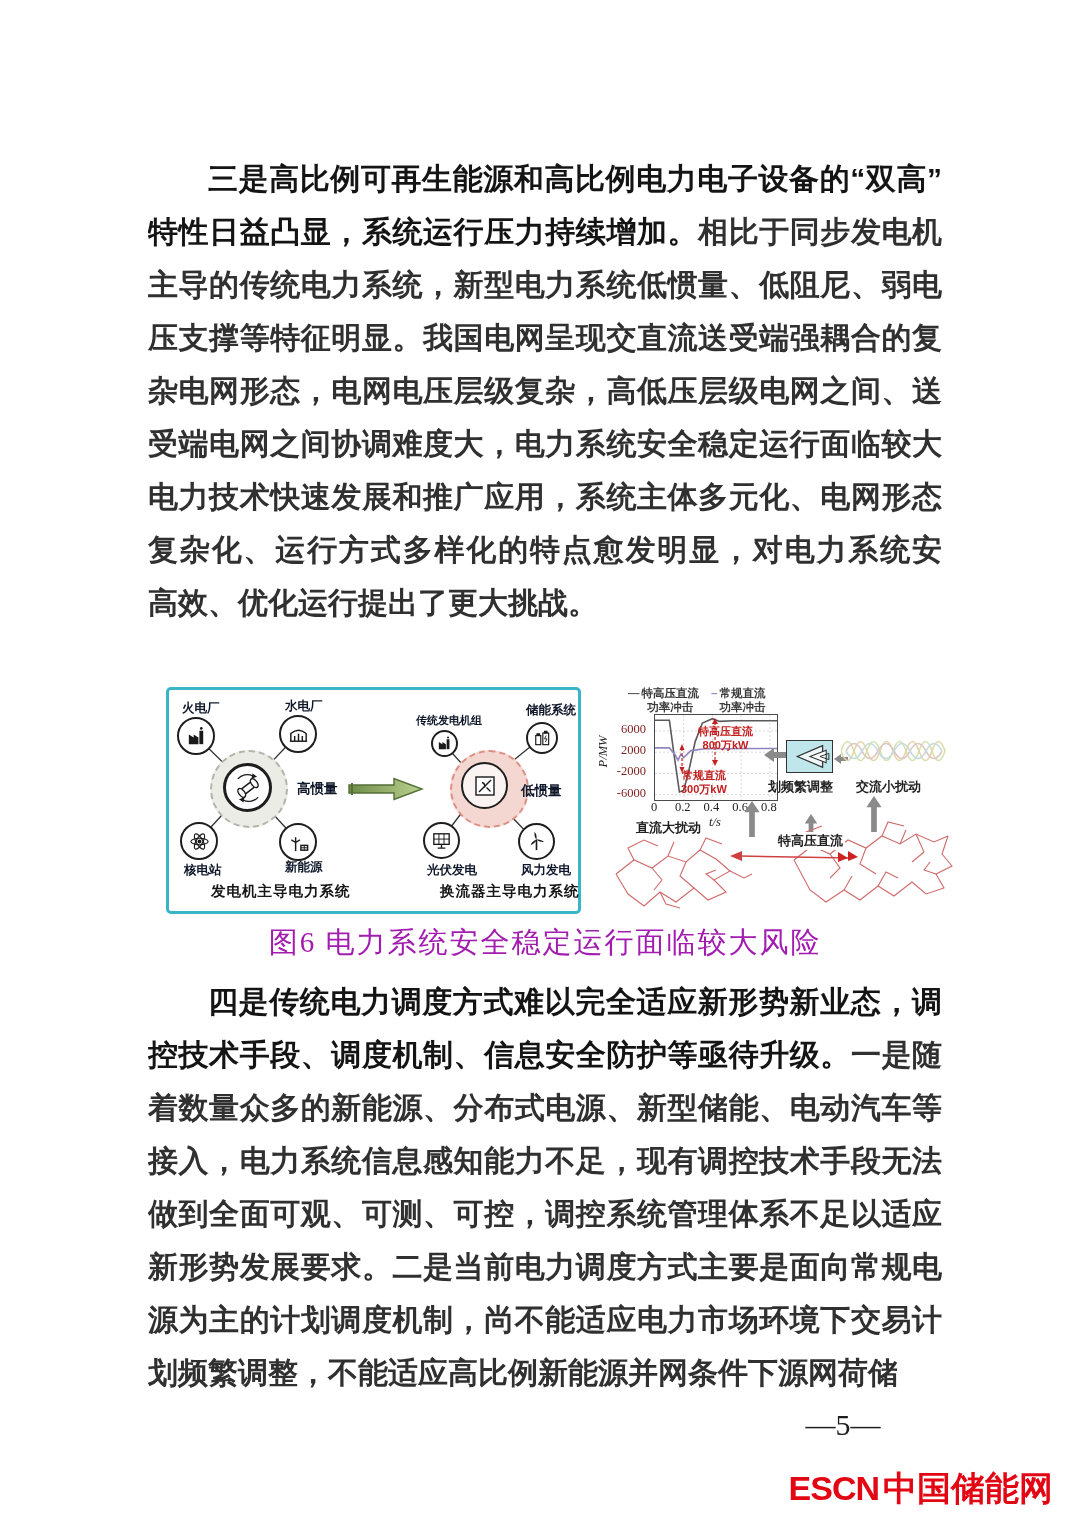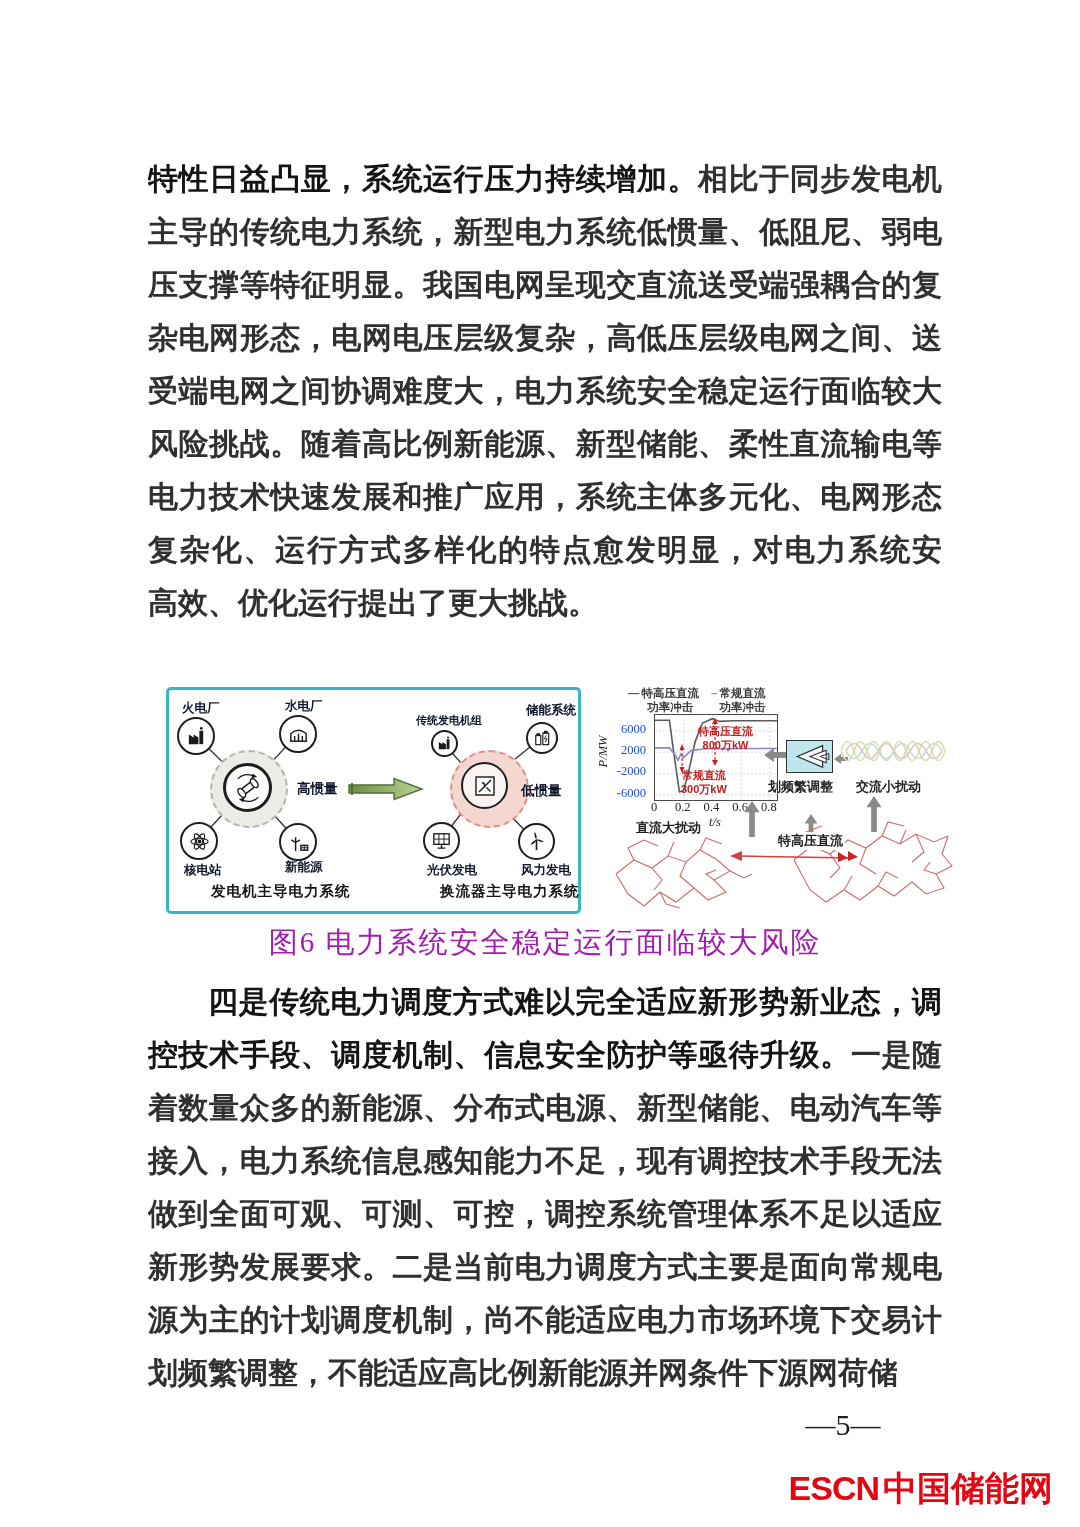--- a/index.html
+++ b/index.html
@@ -46,47 +46,47 @@
   .legend{position:absolute;left:30px;top:0px;display:flex;gap:12px;
           font-family:"Liberation Sans",sans-serif;font-weight:700;font-size:11.5px;
           color:#3a3a3a;line-height:1.25;}
   .legend .item{display:flex;align-items:flex-start;}
   .legend .marker{font-weight:800;margin-right:2px;}
   .legend .lines{text-align:center;}
   .plotbox{position:absolute;left:56px;top:28px;width:122px;height:85px;border:1.5px solid #4a4a4a;
            box-sizing:content-box;background:#fff;}
   .ylab{position:absolute;left:-10px;top:58px;transform:rotate(-90deg);transform-origin:center;
         font-size:12.5px;font-style:italic;color:#222;}
-  .yticks{position:absolute;left:6px;top:28px;width:42px;height:88px;font-size:12.5px;color:#1d4ed8;}
+  .yticks{position:absolute;left:6px;top:28px;width:42px;height:88px;font-size:12.5px;color:#7f1d1d;}
   .yticks span{position:absolute;right:0;}
   .xticks{position:absolute;left:56px;top:114px;width:126px;font-size:12.5px;color:#1e1e1e;}
   .xticks span{position:absolute;width:30px;text-align:center;}
   .xlab{position:absolute;left:56px;top:129px;width:122px;text-align:center;
         font-size:12.5px;font-style:italic;color:#222;}
   .ann{position:absolute;color:#c42020;font-family:"Liberation Sans",sans-serif;
        font-weight:700;font-size:11px;line-height:1.25;white-space:nowrap;text-align:center;}
   .slabel{position:absolute;font-family:"Liberation Sans",sans-serif;font-weight:700;
           font-size:13px;color:#222;white-space:nowrap;}
   .ampbox{position:absolute;left:188px;top:54px;width:47px;height:33px;background:#bfe6ea;
           border:1.5px solid #333;box-sizing:border-box;display:flex;align-items:center;justify-content:center;}
   .uparrow{position:absolute;}
   .uhv-line-label{background:#ffffff;padding:0 2px;}
 </style>
 </head>
 <body>
 
 <div class="page">
 
   <div class="textblock" style="top:152px">
+    <div class="tline indent"><span class="bseg">三是高比例可再生能源和高比例电力电子设备的“双高”</span><span class="rseg"></span></div>
     <div class="tline"><span class="bseg">特性日益凸显，系统运行压力持续增加。</span><span class="rseg">相比于同步发电机</span></div>
     <div class="tline"><span class="rseg">主导的传统电力系统，新型电力系统低惯量、低阻尼、弱电</span></div>
     <div class="tline"><span class="rseg">压支撑等特征明显。我国电网呈现交直流送受端强耦合的复</span></div>
     <div class="tline"><span class="rseg">杂电网形态，电网电压层级复杂，高低压层级电网之间、送</span></div>
     <div class="tline"><span class="rseg">受端电网之间协调难度大，电力系统安全稳定运行面临较大</span></div>
-    <div class="tline"><span class="rseg">风险挑战。随着高比例新能源、新型储能、柔性直流输电等</span></div>
     <div class="tline"><span class="rseg">电力技术快速发展和推广应用，系统主体多元化、电网形态</span></div>
     <div class="tline"><span class="rseg">复杂化、运行方式多样化的特点愈发明显，对电力系统安全、</span></div>
     <div class="tline last"><span class="rseg">高效、优化运行提出了更大挑战。</span></div>
   </div>
 
   <div class="fig-left">
     <svg class="connectors" width="409" height="221" viewBox="0 0 409 221">
       <g stroke="#333" stroke-width="1.3">
         <line x1="79" y1="97" x2="27" y2="46"></line>
           <line x1="79" y1="97" x2="129" y2="44"></line>

